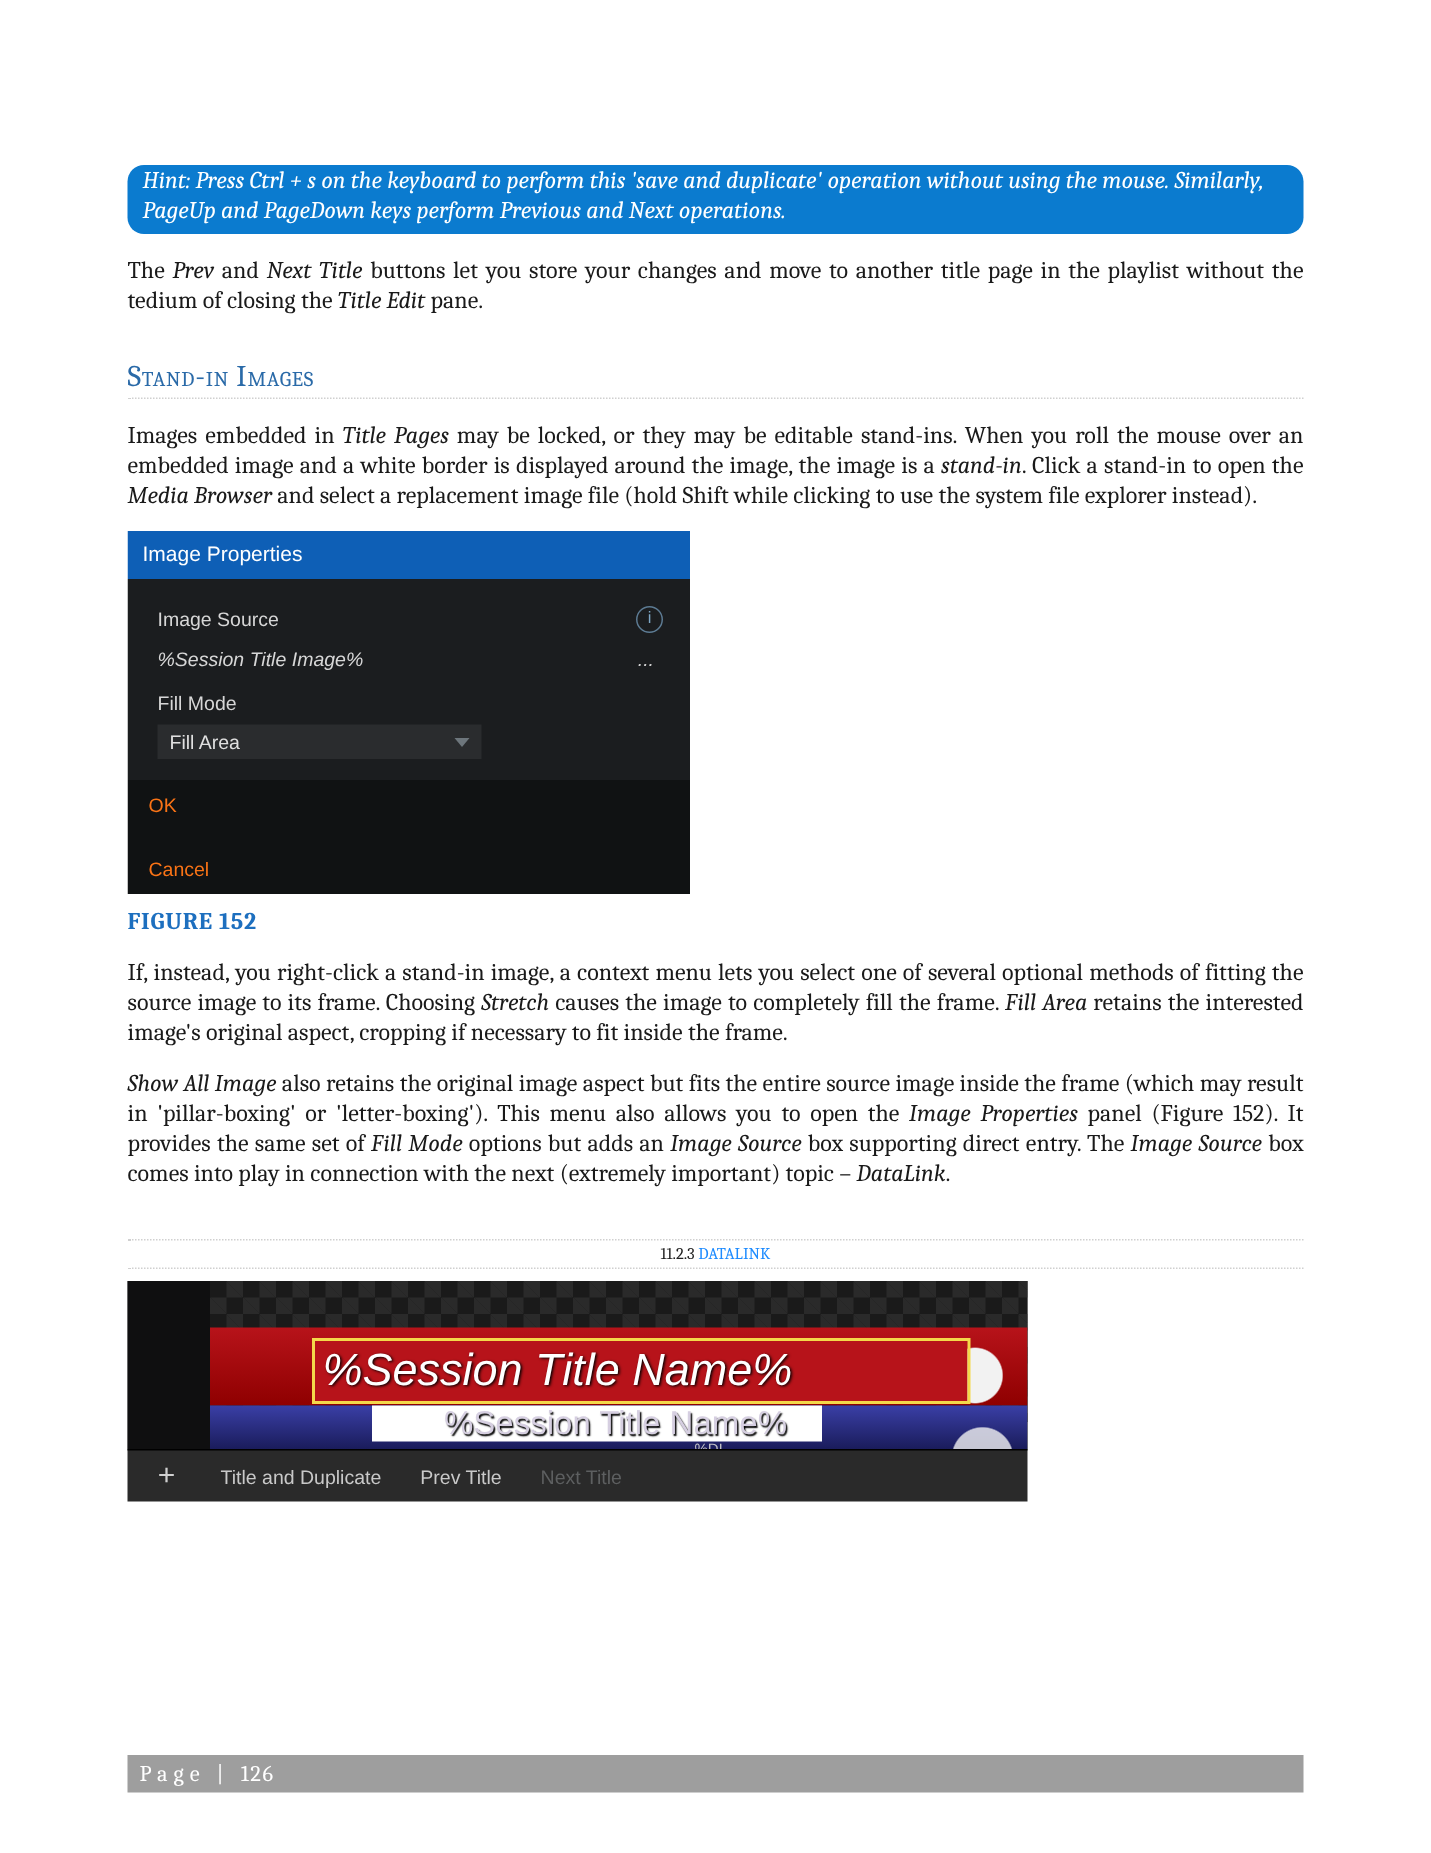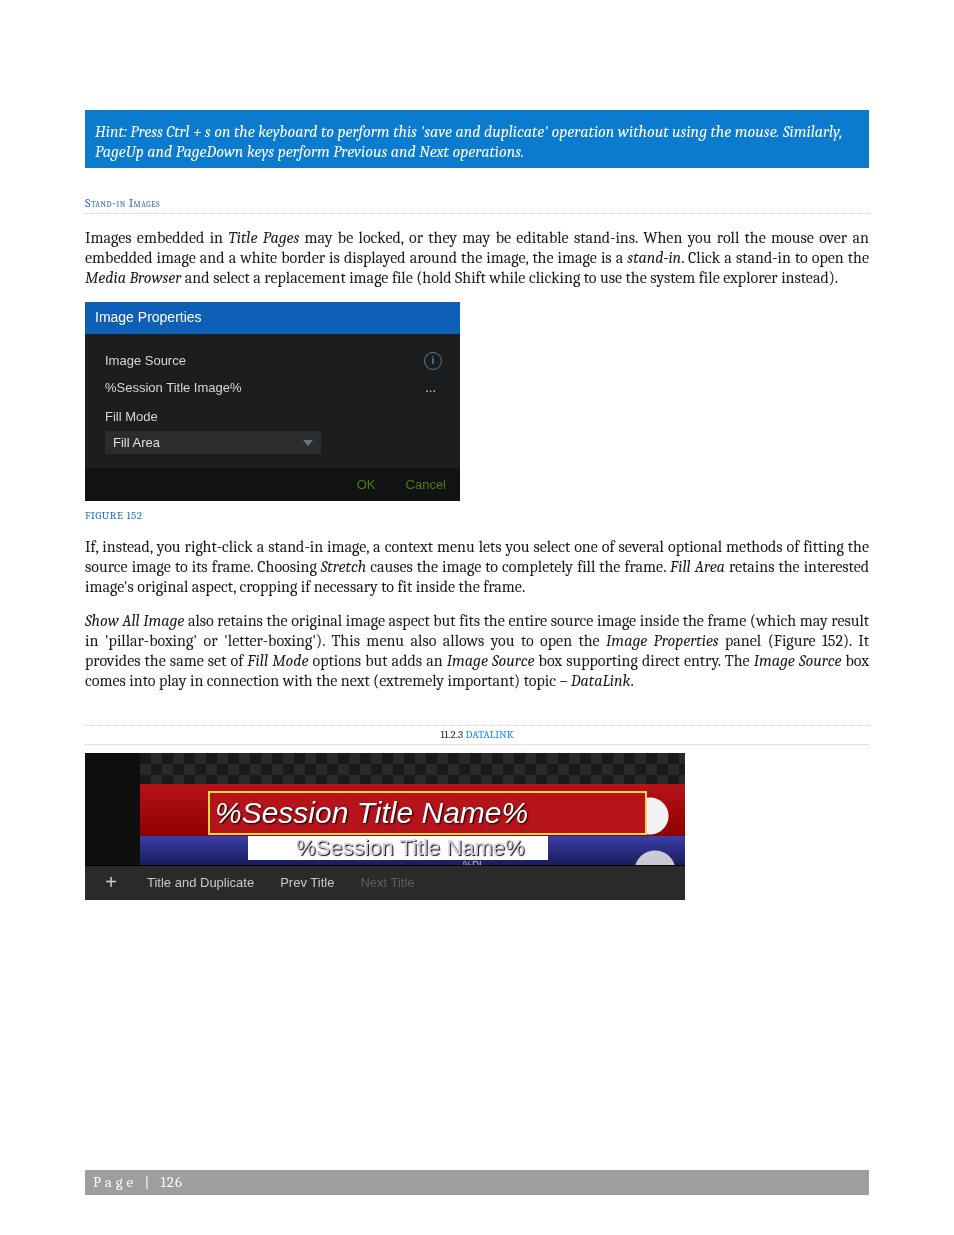--- a/index.html
+++ b/index.html
@@ -25,44 +25,46 @@
     font-family:Cambria,"Times New Roman",Georgia,serif;
     color:var(--ink);
     font-size:16px;
     line-height:1.25;
     position:relative;
   }
   .hint{
     background:var(--hint-bg);
     color:#fff;
     font-style:italic;
-    padding:12px 10px 6px 10px;
+    padding:0 10px 6px 10px;
     font-size:16px;
     line-height:1.25;
+    border-radius:11px;
   }
   p.body{
     margin:14px 0 0 0;
     text-align:justify;
   }
   p.body .it{font-style:italic;}
   .sect-head{
     margin-top:28px;
     color:var(--sect-blue);
     font-variant:small-caps;
     letter-spacing:.5px;
-    font-size:12px;
+    font-size:20px;
     border-bottom:1px dotted var(--dotted);
     padding-bottom:2px;
   }
   .caption{
     color:var(--cap-blue);
-    font-size:11px;
+    font-size:16px;
     letter-spacing:.5px;
     margin:8px 0 6px 0;
     text-transform:uppercase;
+    font-weight:bold;
   }
   
   .dlg{
     width:375px;
     margin-top:14px;
     overflow:hidden;
     box-shadow:0 0 0 1px #000 inset;
   }
   .dlg-hd{
     background:var(--panel-hd);
@@ -79,41 +81,43 @@
   .row-top{display:flex;justify-content:space-between;align-items:center;}
   .info-ic{
     width:16px;height:16px;border-radius:50%;border:1px solid #5c7a92;
     display:inline-flex;align-items:center;justify-content:center;
     font:11px/1 "Segoe UI",sans-serif;color:#7fa8c7;
   }
   .src-val{
     margin-top:8px;
     display:flex;align-items:center;justify-content:space-between;
     padding:2px 0 14px 0;
+    font-style:italic;
   }
   .dots{color:#cfcfcf;padding-right:6px;}
   .fm-lbl{margin-top:0px;}
   .select{
     margin-top:6px;
     width:200px;
     background:#2a2c2e;
     padding:4px 8px;
     display:flex;align-items:center;justify-content:space-between;
     color:#e0e0e0;
   }
   .chev{
     width:0;height:0;border-left:5px solid transparent;border-right:5px solid transparent;
     border-top:6px solid #6d767c;
   }
   .dlg-ft{
     background:var(--dialog-dark2);
     padding:10px 14px;
     display:flex;justify-content:flex-end;gap:30px;
-    color:#4d7c0f;
+    color:#f97316;
     font:13px/1 "Segoe UI",Arial,sans-serif;
+    flex-direction:column;
   }
   .dlg-ft span{cursor:default;}
   
   .mid-title{
     margin-top:34px;
     border-top:1px dotted var(--dotted);
     border-bottom:1px dotted var(--dotted);
     text-align:center;
     padding:2px 0;
     font-size:11px;
@@ -201,20 +205,23 @@
   }
   .footer .n{letter-spacing:1px;}
 </style>
 </head>
 <body>
 
 <div class="page">
 
   <div class="hint">Hint: Press Ctrl + s on the keyboard to perform this 'save and duplicate' operation without using the mouse. Similarly, PageUp and PageDown keys perform Previous and Next operations.</div>
 
+  <p class="body">
+    <span>The </span><span class="it">Prev</span><span> and </span><span class="it">Next Title</span><span> buttons let you store your changes and move to another title page in the playlist without the tedium of closing the </span><span class="it">Title Edit</span><span> pane.</span>
+  </p>
 
   <div class="sect-head">Stand-in Images</div>
 
   <p class="body">
     <span>Images embedded in </span><span class="it">Title Pages</span><span> may be locked, or they may be editable stand-ins.  When you roll the mouse over an embedded image and a white border is displayed around the image, the image is a </span><span class="it">stand-in</span><span>.  Click a stand-in to open the </span><span class="it">Media Browser</span><span> and select a replacement image file (hold Shift while clicking to use the system file explorer instead).</span>
   </p>
 
   <div class="dlg">
     <div class="dlg-hd">Image Properties</div>
     <div class="dlg-body">

